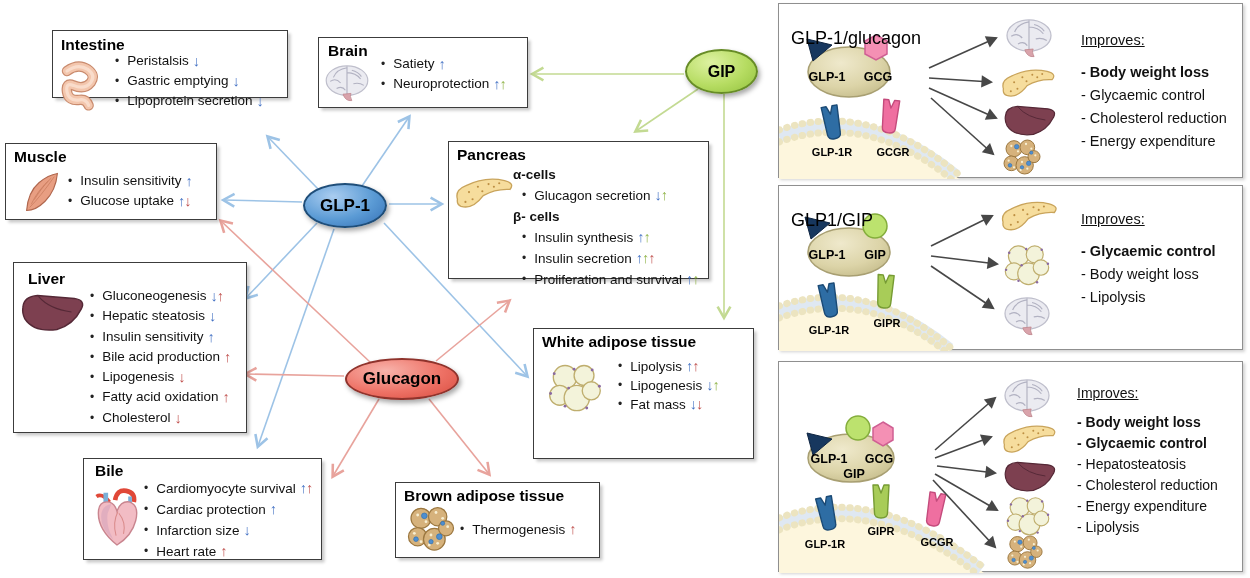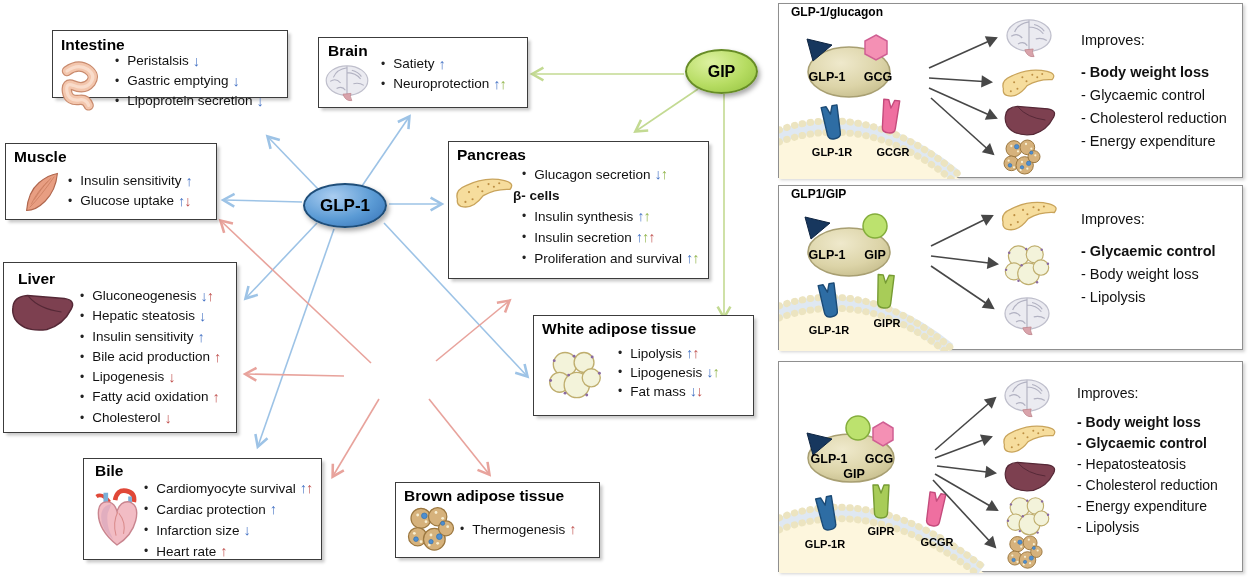--- a/index.html
+++ b/index.html
@@ -16,24 +16,24 @@
 .li::before{content:"•";margin-right:8px;font-size:12px;color:#222}
 .txt{margin-right:4px}
 .arr{font-weight:bold;font-size:14.5px;letter-spacing:-1px}
 .sub{font-weight:bold;white-space:nowrap}
 .indent{padding-left:9px}
 .oval{position:absolute;display:flex;align-items:center;justify-content:center;border-radius:50%;font-weight:bold;color:#000;box-shadow:2px 3px 5px rgba(0,0,0,.35)}
 .ov-blue{background:radial-gradient(ellipse at 35% 28%,#aacdf0 0%,#5b9bd5 55%,#3470b5 100%);border:2px solid #1f4e79}
 .ov-red{background:radial-gradient(ellipse at 35% 28%,#f8b3ab 0%,#ee7266 55%,#d84b3e 100%);border:2px solid #8f332c}
 .ov-green{background:radial-gradient(ellipse at 35% 28%,#def2a2 0%,#b6dc62 55%,#92c13d 100%);border:2px solid #678c27}
 .panel{position:absolute;background:#fff;border:1.8px solid #8f8f8f;box-shadow:2px 2px 3px rgba(0,0,0,.18)}
-.ptitle{position:absolute;left:12px;top:1px;font-weight:bold;font-size:12px;white-space:nowrap}
+.ptitle{position:absolute;left:12px;top:24px;font-weight:normal;font-size:18px;white-space:nowrap}
 .panel-art{position:absolute;left:0;top:0}
 .imp{position:absolute;color:#111}
-.impt{white-space:nowrap}
+.impt{text-decoration:underline;white-space:nowrap}
 .imp .it{white-space:nowrap}
 .svgb{font:bold 12.5px "Liberation Sans",sans-serif}
 .svgr{font:bold 11px "Liberation Sans",sans-serif}
 </style>
 </head>
 <body>
 
 <div id="stage">
 
 <svg id="defs" aria-hidden="true">
@@ -230,20 +230,21 @@
         </div>
   </div>
 </div>
 
 <div class="box" style="left:448px;top:141px;width:261px;height:138px">
   <div class="btitle" style="left:8px;top:4px">Pancreas</div>
   <svg class="oicon" style="left:4px;top:30px" width="64" height="42">
         <use href="#icon-pancreas"></use>
       </svg>
   <div class="list" style="left:64px;top:22px;line-height:21px">
+    <div class="sub">α-cells</div>
     <div class="li indent">
           <span class="txt">Glucagon secretion</span>
           <span class="arr" style="color: rgb(68, 114, 196);">↓</span>
           <span class="arr" style="color: rgb(143, 179, 71);">↑</span>
         </div>
     <div class="sub">β- cells</div>
     <div class="li indent">
           <span class="txt">Insulin synthesis</span>
           <span class="arr" style="color: rgb(68, 114, 196);">↑</span>
           <span class="arr" style="color: rgb(143, 179, 71);">↑</span>
@@ -255,21 +256,21 @@
           <span class="arr" style="color: rgb(192, 80, 77);">↑</span>
         </div>
     <div class="li indent">
           <span class="txt">Proliferation and survival</span>
           <span class="arr" style="color: rgb(68, 114, 196);">↑</span>
           <span class="arr" style="color: rgb(143, 179, 71);">↑</span>
         </div>
   </div>
 </div>
 
-<div class="box" style="left:3px;top:262px;width:234px;height:171px">
+<div class="box" style="left:13px;top:262px;width:234px;height:171px">
   <div class="btitle" style="left:14px;top:7px">Liver</div>
   <svg class="oicon" style="left:6px;top:24px" width="68" height="50">
         <use href="#icon-liver"></use>
       </svg>
   <div class="list" style="left:76px;top:23px;line-height:20.3px">
     <div class="li">
           <span class="txt">Gluconeogenesis</span>
           <span class="arr" style="color: rgb(68, 114, 196);">↓</span>
           <span class="arr" style="color: rgb(192, 80, 77);">↑</span>
         </div>
@@ -293,21 +294,21 @@
           <span class="txt">Fatty acid oxidation</span>
           <span class="arr" style="color: rgb(192, 80, 77);">↑</span>
         </div>
     <div class="li">
           <span class="txt">Cholesterol</span>
           <span class="arr" style="color: rgb(192, 80, 77);">↓</span>
         </div>
   </div>
 </div>
 
-<div class="box" style="left:533px;top:315px;width:221px;height:101px">
+<div class="box" style="left:533px;top:328px;width:221px;height:131px">
   <div class="btitle" style="left:8px;top:4px">White adipose tissue</div>
   <svg class="oicon" style="left:13px;top:30px" width="56" height="60">
         <use href="#icon-wat"></use>
       </svg>
   <div class="list" style="left:84px;top:28px;line-height:19px">
     <div class="li">
           <span class="txt">Lipolysis</span>
           <span class="arr" style="color: rgb(68, 114, 196);">↑</span>
           <span class="arr" style="color: rgb(192, 80, 77);">↑</span>
         </div>
@@ -358,20 +359,23 @@
   <div class="list" style="left:64px;top:37px;line-height:19px">
     <div class="li">
           <span class="txt">Thermogenesis</span>
           <span class="arr" style="color: rgb(192, 80, 77);">↑</span>
         </div>
   </div>
 </div>
 
 <div class="oval ov-blue" style="left:303px;top:183px;width:84px;height:45px;font-size:17px">
       <span>GLP-1</span>
+    </div>
+<div class="oval ov-red" style="left:345px;top:358px;width:114px;height:42px;font-size:17px">
+      <span>Glucagon</span>
     </div>
 <div class="oval ov-green" style="left:685px;top:49px;width:73px;height:45px;font-size:16px">
       <span>GIP</span>
     </div>
 
 <div class="panel" style="left:778px;top:3px;width:465px;height:175px">
   <svg class="panel-art" width="465" height="175" viewBox="0 0 465 175">
     <path d="M0,128 Q90,97 180,175 L0,175 Z" fill="#fdf6dd"></path>
     <path d="M0,132 Q90,101 177,172" fill="none" stroke="#dfe8f2" stroke-width="13"></path>
     <path d="M0,126 Q90,95 179,170" fill="none" stroke="#ece4c0" stroke-width="7" stroke-linecap="round" stroke-dasharray="0.5 7.5"></path>

